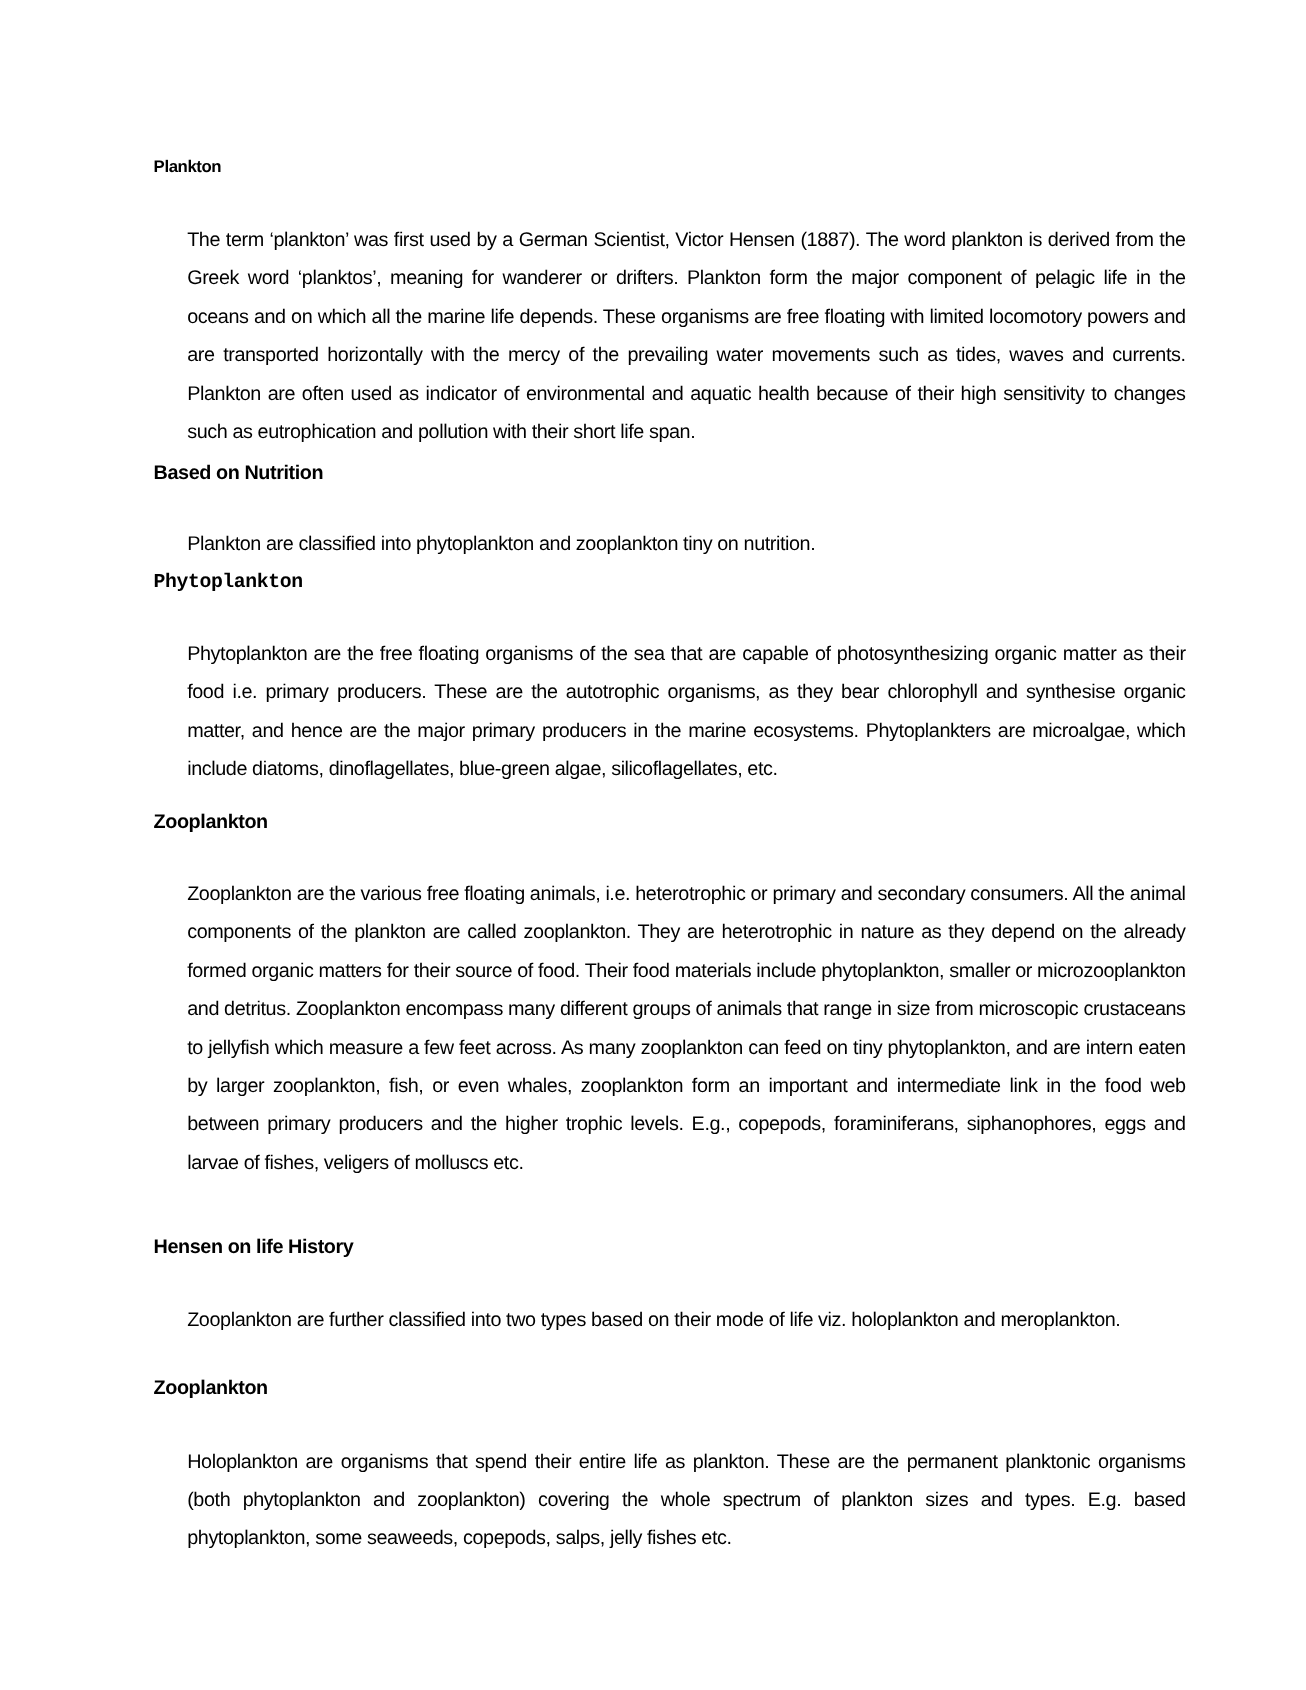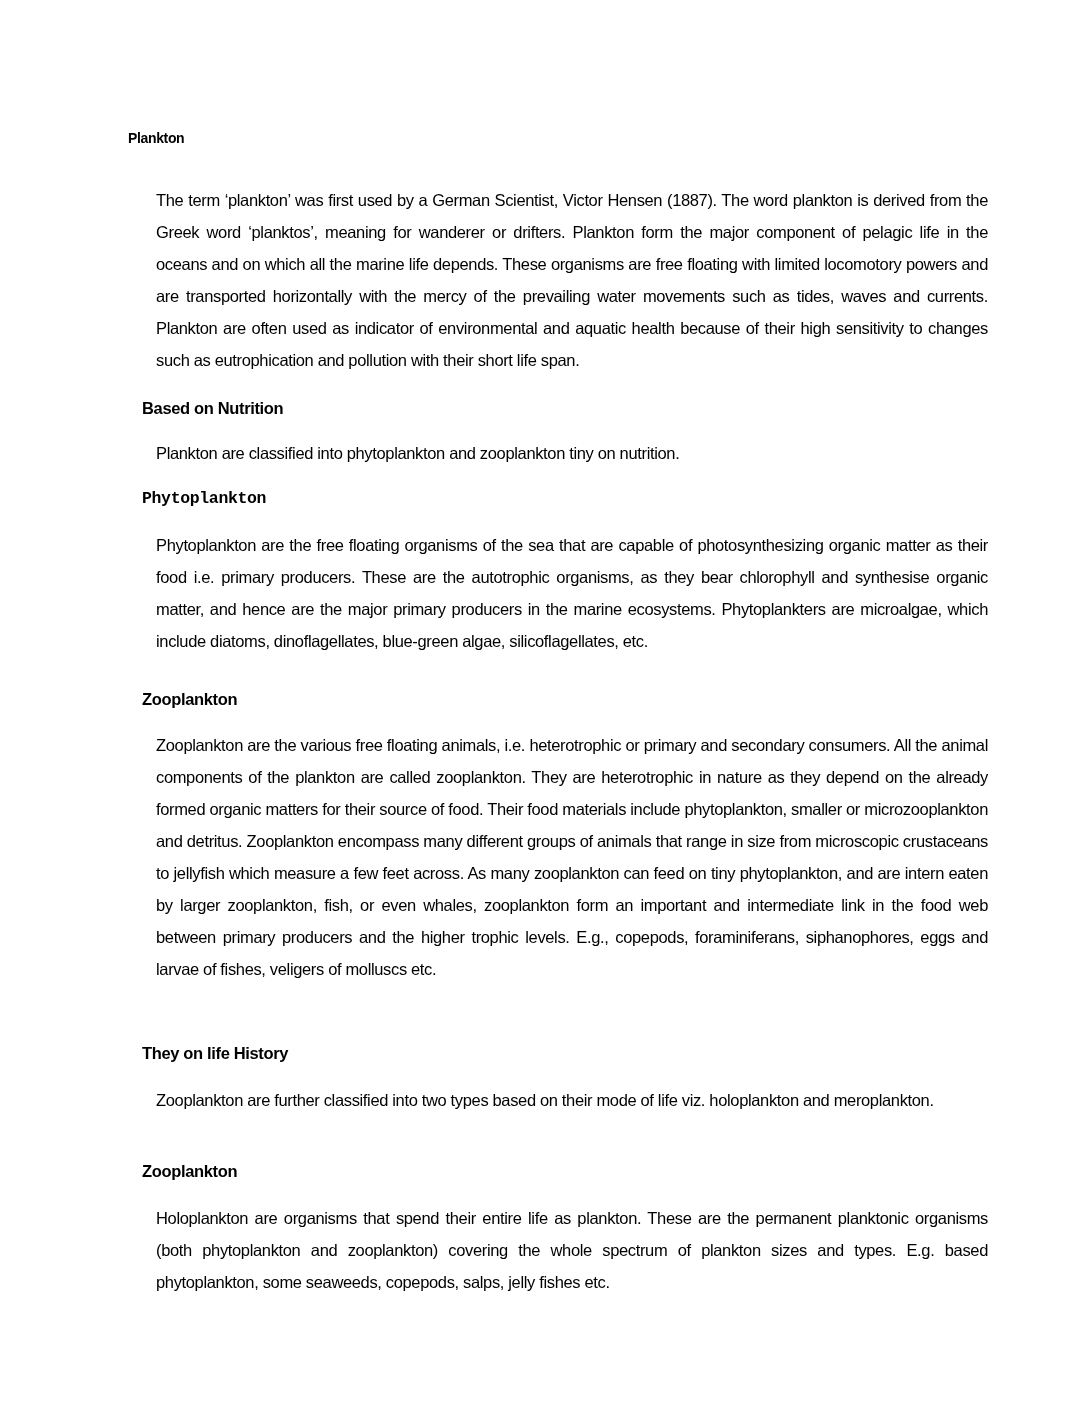--- a/index.html
+++ b/index.html
@@ -11,38 +11,38 @@
   }
   .title {
     position: absolute; left: 0; width: 832px; top: 130px;
     text-align: left; font-weight: bold; font-size: 14px;
   }
   .para {
     position: absolute; left: 16px; width: 832px;
     line-height: 32px; text-align: justify; margin: 12px;
   }
   .head {
-    position: absolute; left: 0; font-weight: bold; margin: 14px;
+    position: absolute; left: 0; font-weight: bold; margin: 0;
   }
 </style>
 </head>
 <body>
 
 <div class="page">
   <div class="title">Plankton</div>
 
   <p class="para" style="top:172px;">The term ‘plankton’ was first used by a German Scientist, Victor Hensen (1887).  The word plankton is derived from the Greek word ‘planktos’, meaning for wanderer or drifters.  Plankton form the major component of pelagic life in the oceans and on which all the marine life depends. These organisms are free floating with limited locomotory powers and are transported horizontally with the mercy of the prevailing water movements such as tides, waves and currents. Plankton are often used as indicator of environmental and aquatic health because of their high sensitivity to changes such as eutrophication and pollution with their short life span.</p>
 
   <div class="head" style="top:385px;">Based on Nutrition</div>
   <p class="para" style="top:425px;">Plankton are classified into phytoplankton and zooplankton tiny on nutrition.</p>
 
   <div class="head" style="top:475px;font-family:Liberation Mono, monospace;">Phytoplankton</div>
   <p class="para" style="top:517px;">Phytoplankton are the free floating organisms of the sea that are capable of photosynthesizing organic matter as their food i.e.  primary producers. These are the autotrophic organisms, as they bear chlorophyll and synthesise organic matter, and hence are the major primary producers in the marine ecosystems. Phytoplankters are microalgae, which include diatoms, dinoflagellates, blue-green algae, silicoflagellates, etc.</p>
 
   <div class="head" style="top:676px;">Zooplankton</div>
   <p class="para" style="top:717px;">Zooplankton are the various free floating animals, i.e. heterotrophic or primary and secondary consumers. All the animal components of the plankton are called zooplankton. They are heterotrophic in nature as they depend on the already formed organic matters for their source of food. Their food materials include phytoplankton, smaller or microzooplankton and detritus. Zooplankton encompass many different groups of animals that range in size from microscopic crustaceans to jellyfish which measure  a few feet across. As many zooplankton can feed on tiny phytoplankton, and are intern eaten by larger zooplankton, fish, or even whales, zooplankton form an important and intermediate link in the food web between primary producers and the higher trophic levels. E.g., copepods, foraminiferans, siphanophores, eggs and larvae of fishes, veligers of molluscs etc.</p>
 
-  <div class="head" style="top:1030px;">They on life History</div>
+  <div class="head" style="top:1030px;">Hensen on life History</div>
   <p class="para" style="top:1072px;">Zooplankton are further classified into two types based on their mode of life viz. holoplankton and meroplankton.</p>
 
   <div class="head" style="top:1148px;">Zooplankton</div>
   <p class="para" style="top:1190px;">Holoplankton are organisms that spend their entire life as plankton. These are the permanent planktonic organisms (both phytoplankton and zooplankton) covering the whole spectrum of plankton sizes and types. E.g. based phytoplankton, some seaweeds, copepods, salps, jelly fishes etc.</p>
 </div>
 
 </body></html>

